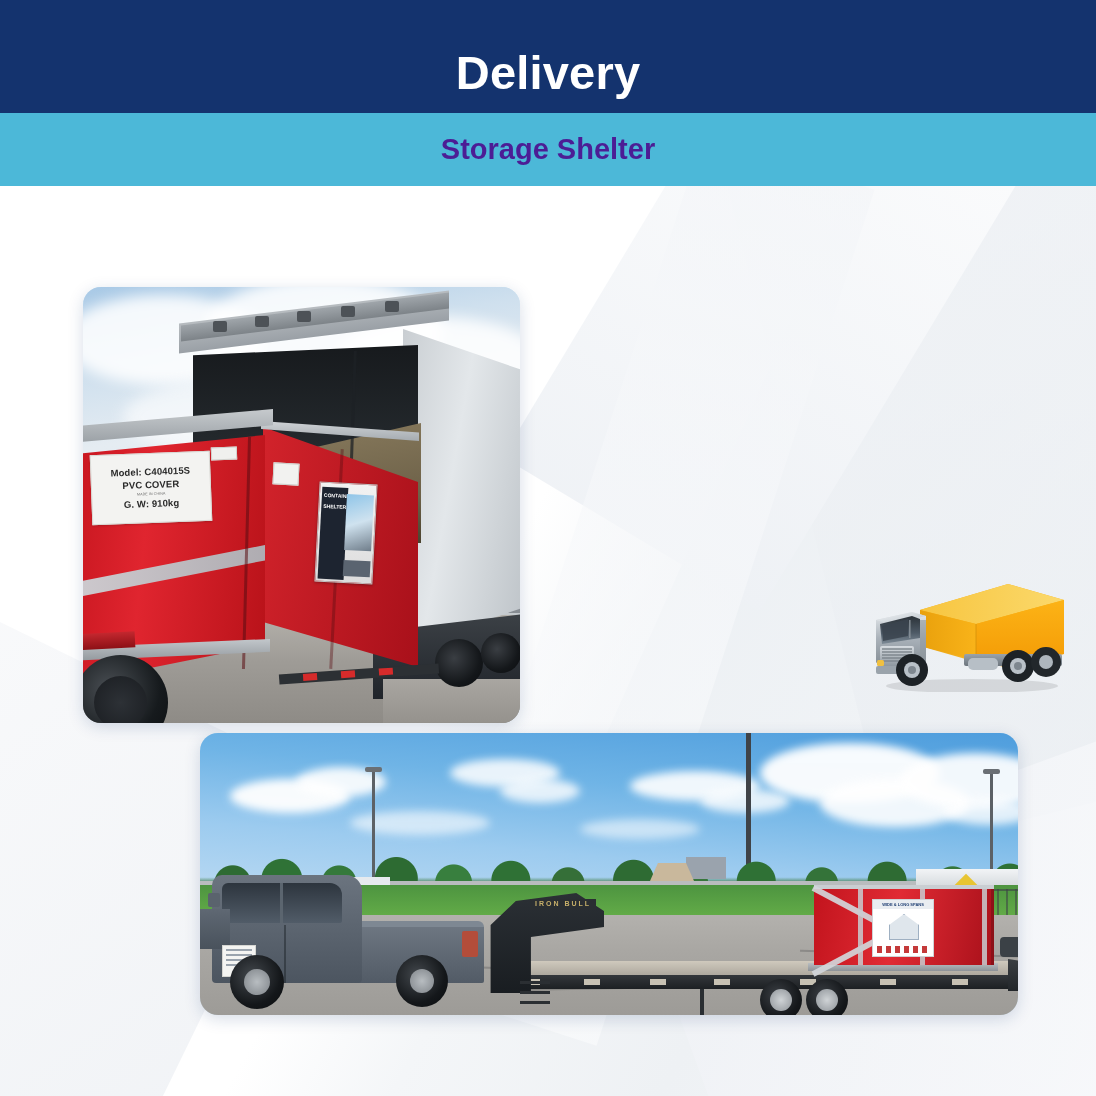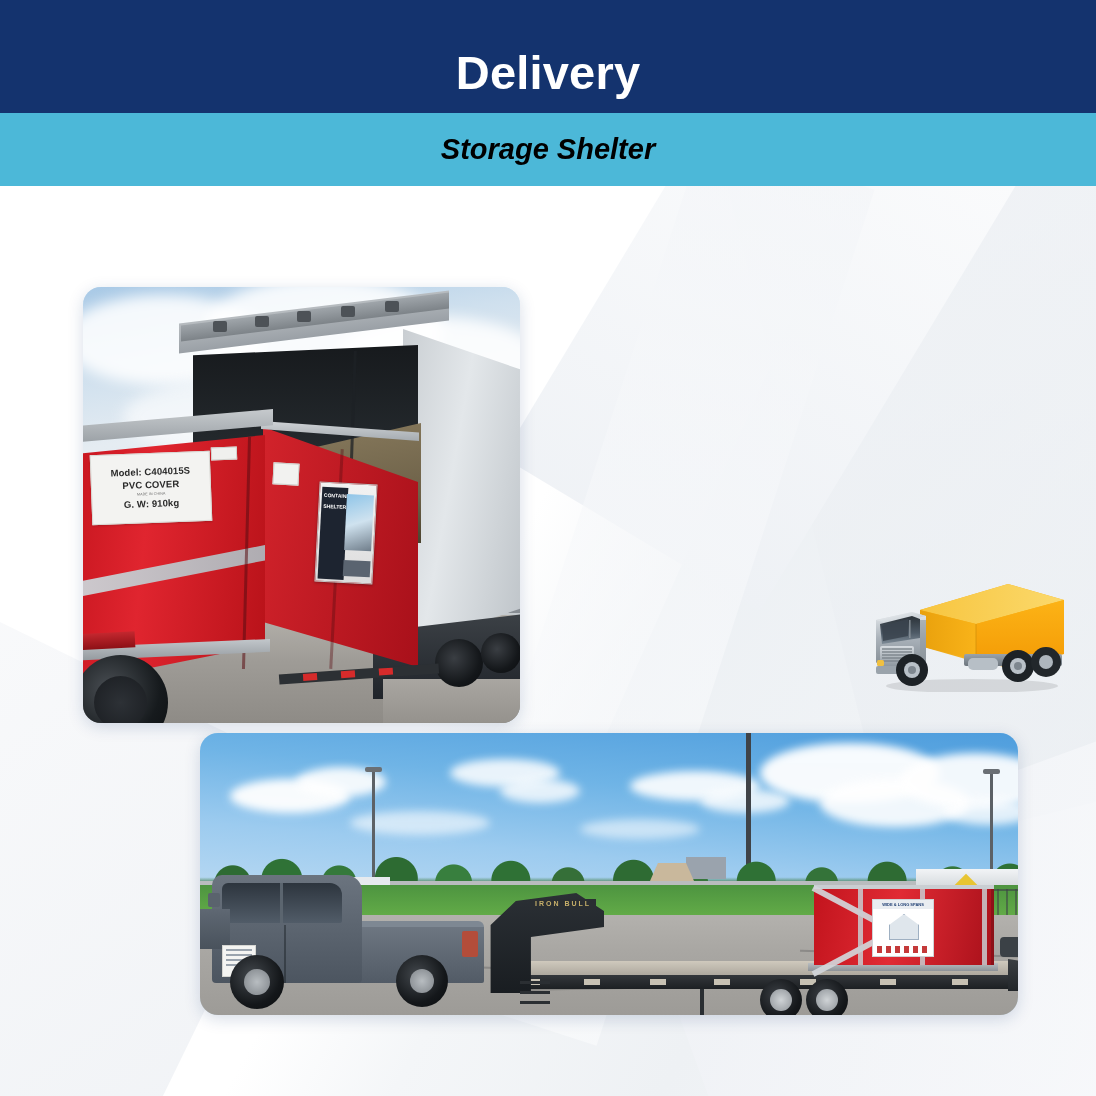--- a/index.html
+++ b/index.html
@@ -39,21 +39,21 @@
   .band-navy .title{
     color:#ffffff; font-size:47px; font-weight:bold; letter-spacing:.2px;
     line-height:1;
   }
   .band-cyan{
     position:absolute; left:0; top:113px; width:1096px; height:73px;
     background:#4cb8d8;
     display:flex; align-items:center; justify-content:center;
   }
   .band-cyan .subtitle{
-    color:#000000; font-size:29px; font-weight:bold; font-style:italic;
+    color:#4c1d95; font-size:29px; font-weight:bold; 
     line-height:1;
   }
 
   
   .photo{
     position:absolute;
     border-radius:18px;
     overflow:hidden;
     box-shadow:0 4px 16px rgba(20,51,110,.17);
     background:#cfe3f2;

